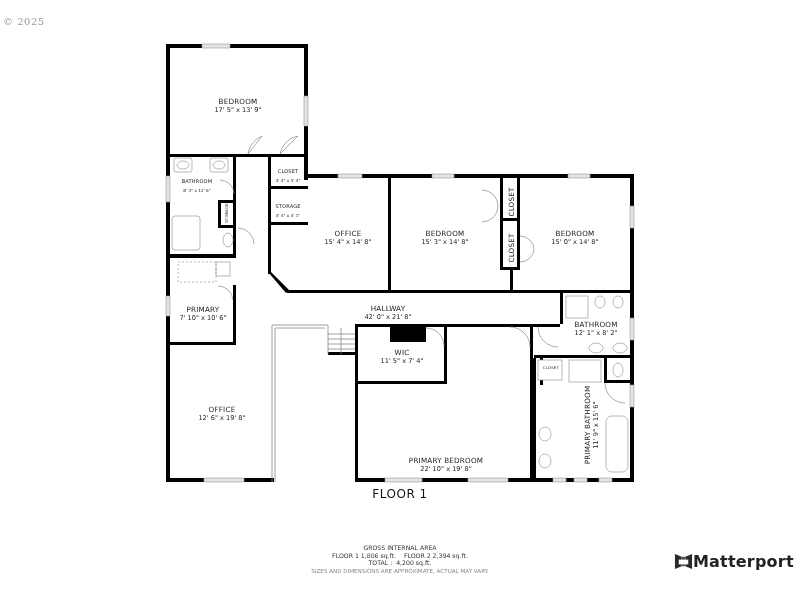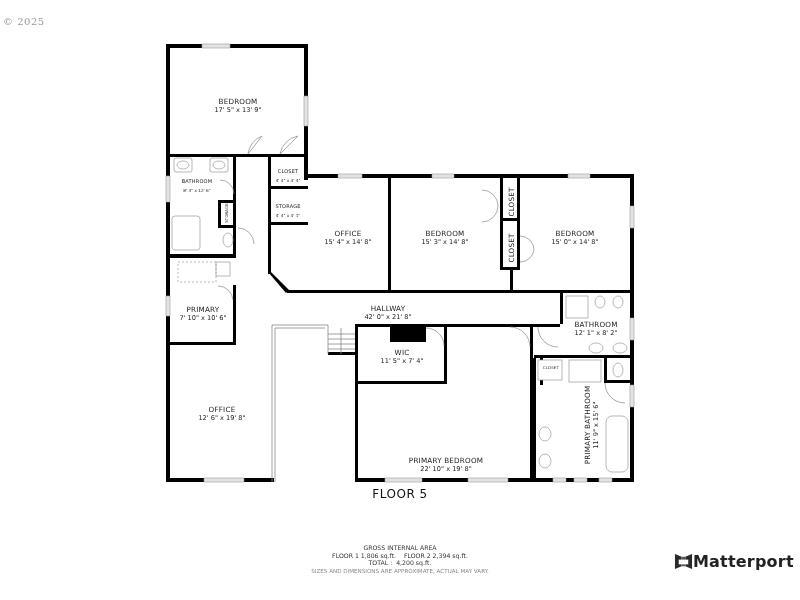--- a/index.html
+++ b/index.html
@@ -217,21 +217,21 @@
     <div class="room-label" style="left: 446px; top: 421px; margin-top: 44px;">
       <span class="name">PRIMARY BEDROOM</span>
       <span class="dim">22' 10" x 19' 8"</span>
     </div>
     <div class="room-label vert" style="left: 592px; top: 425px;">
       <span class="name">PRIMARY BATHROOM</span>
       <span class="dim">11' 9" x 15' 6"</span>
     </div>
   </div>
 
-<div class="floor-title">FLOOR 5</div>
+<div class="floor-title">FLOOR 1</div>
 
 <div class="area-block">
   <div>GROSS INTERNAL AREA</div>
   <div style="white-space:pre">FLOOR 1 1,806 sq.ft.    FLOOR 2 2,394 sq.ft.</div>
   <div style="white-space:pre">TOTAL :  4,200 sq.ft.</div>
   <div class="disclaimer">SIZES AND DIMENSIONS ARE APPROXIMATE, ACTUAL MAY VARY.</div>
 </div>
 
 <div class="brand">
   <svg width="19" height="19" viewBox="0 0 20 20">

